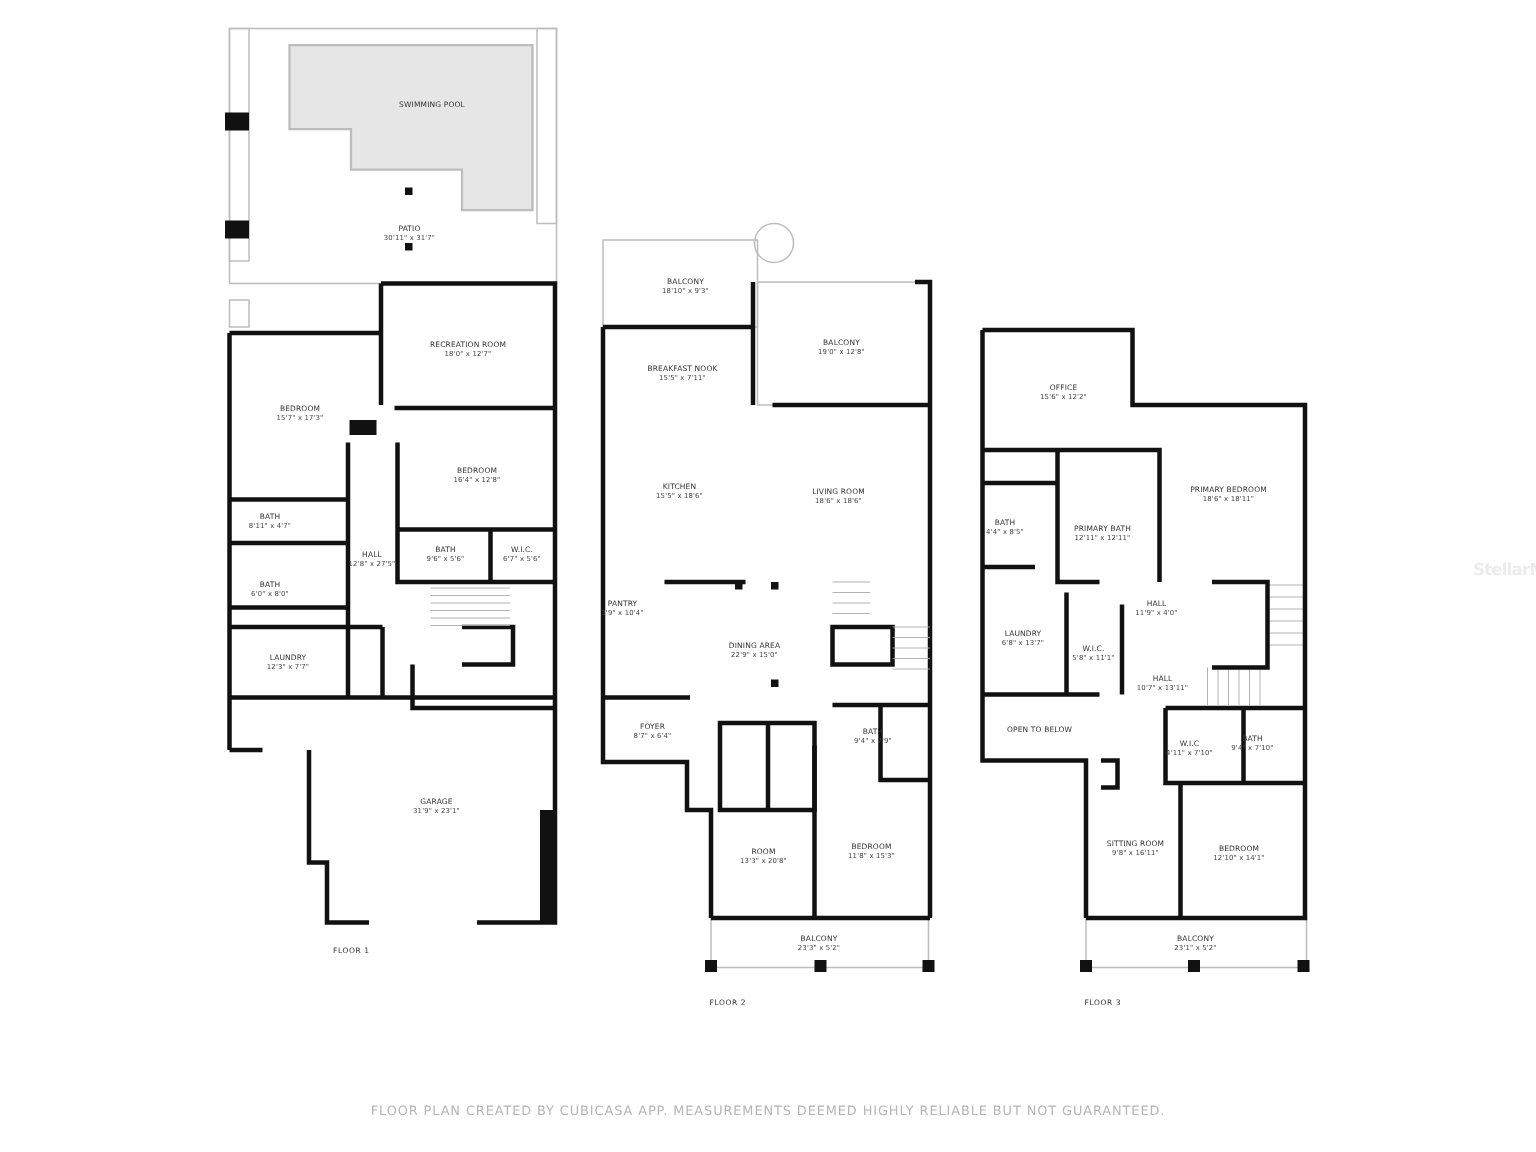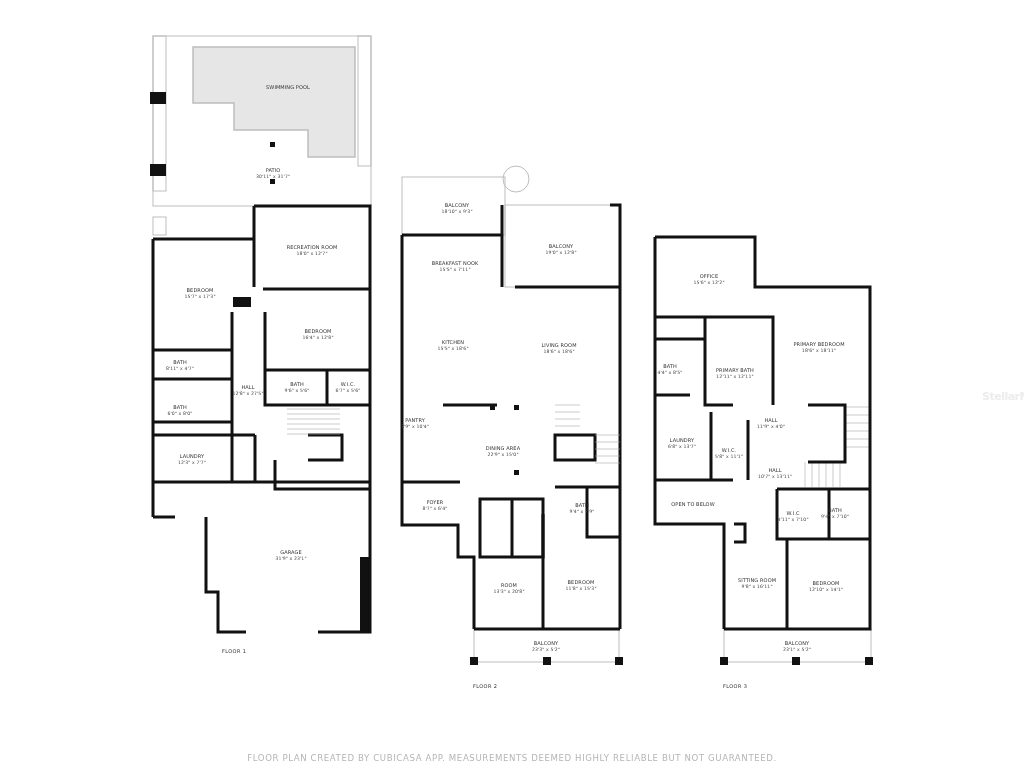--- a/index.html
+++ b/index.html
@@ -1,17 +1,17 @@
 <!DOCTYPE html>
 <html><head>
   <meta charset="utf-8">
   <style>
     html, body { margin:0; padding:0; background:#ffffff; }
     body { width:1024px; height:768px; position:relative; overflow:hidden; font-family:"DejaVu Sans", sans-serif; }
-    .canvas { position:absolute; left:0; top:17px; width:1024px; height:580px; }
+    .canvas { position:absolute; left:0; top:0; width:1024px; height:580px; }
     .lbl { position:absolute; text-align:center; font-size:5px; line-height:6.5px; color:#333; transform:translateX(-50%); white-space:nowrap; letter-spacing:0.1px; }
     .lbl .dim { display:block; font-size:4.6px; color:#444; }
     .floor-title { position:absolute; font-size:5px; color:#333; letter-spacing:0.4px; }
     .footer { position:absolute; left:0; width:1024px; top:736px; text-align:center; font-size:8.6px; letter-spacing:0.6px; color:#b5b5b5; }
     .watermark { position:absolute; left:982px; top:373px; font-size:11px; font-weight:bold; color:#ececec; letter-spacing:-0.5px; }
     svg { position:absolute; left:0; top:0; }
   </style>
 </head>
 <body>
 

